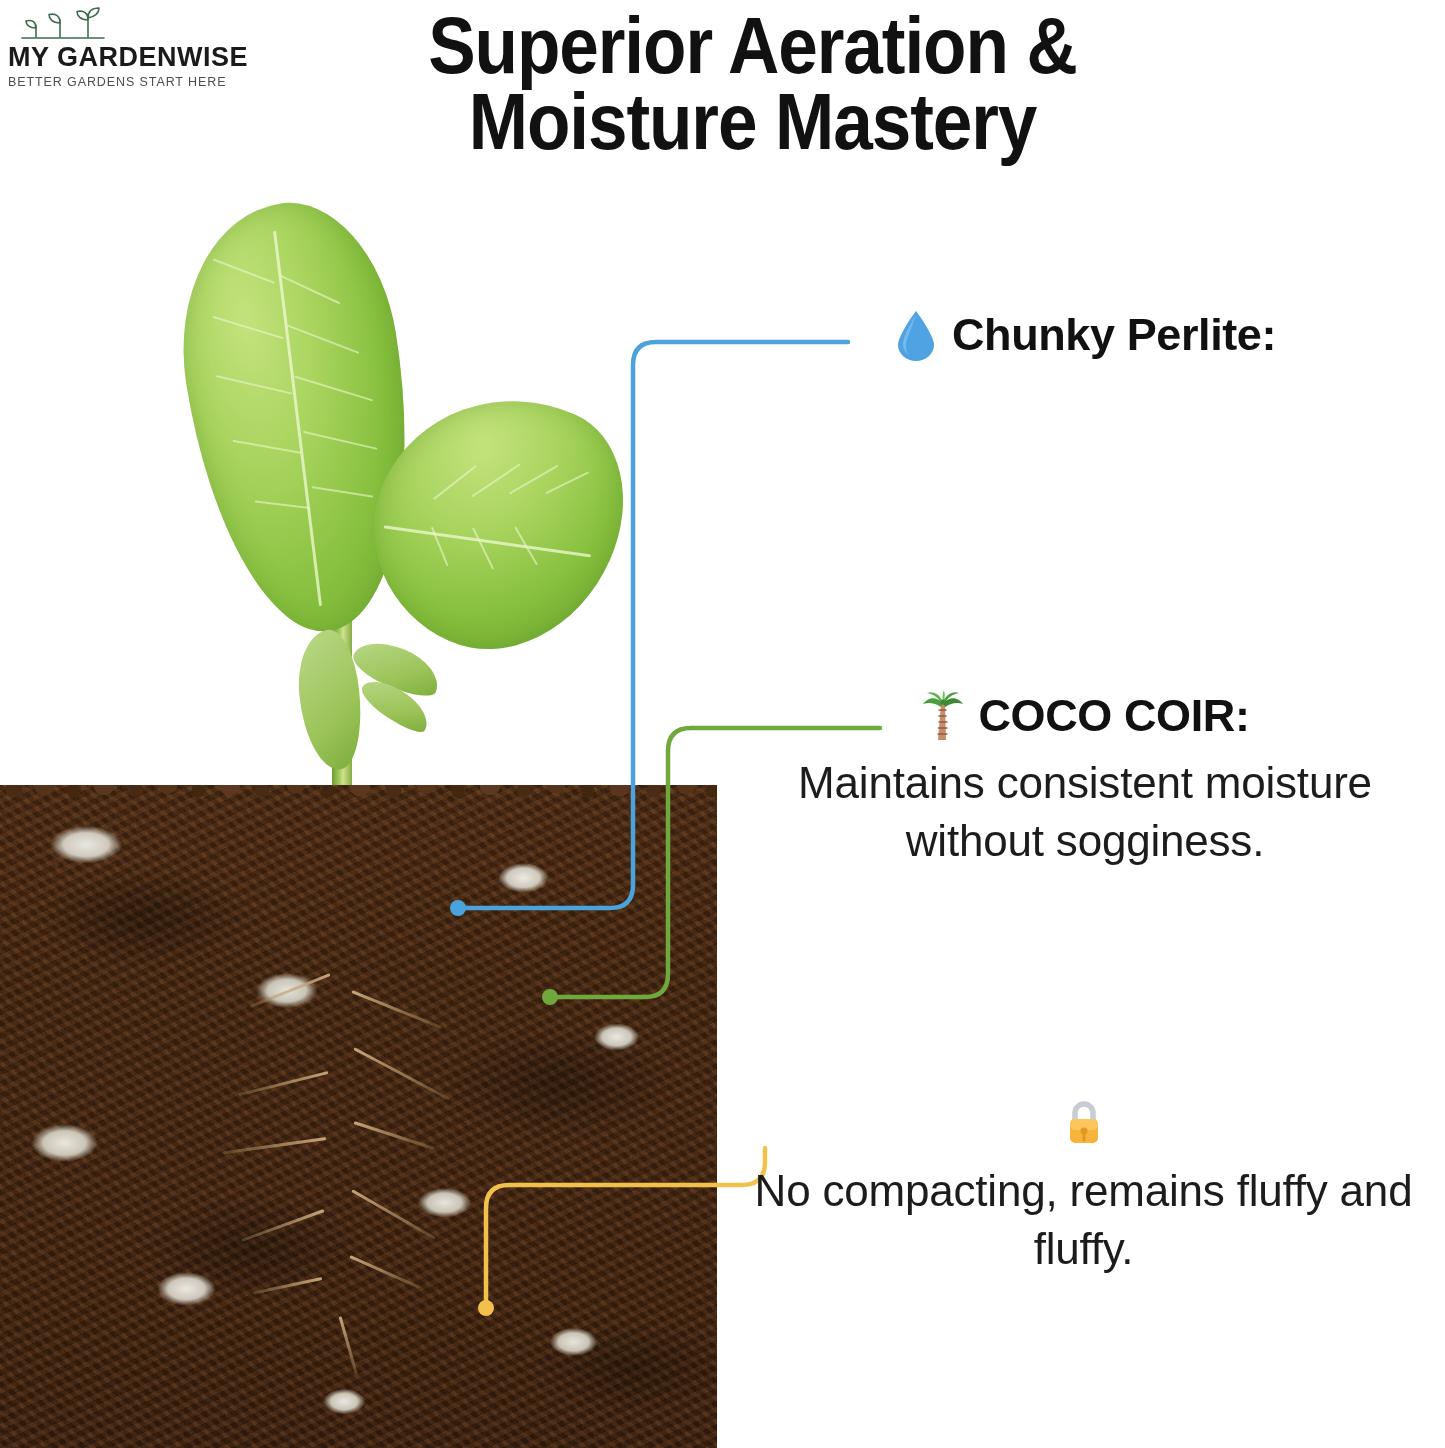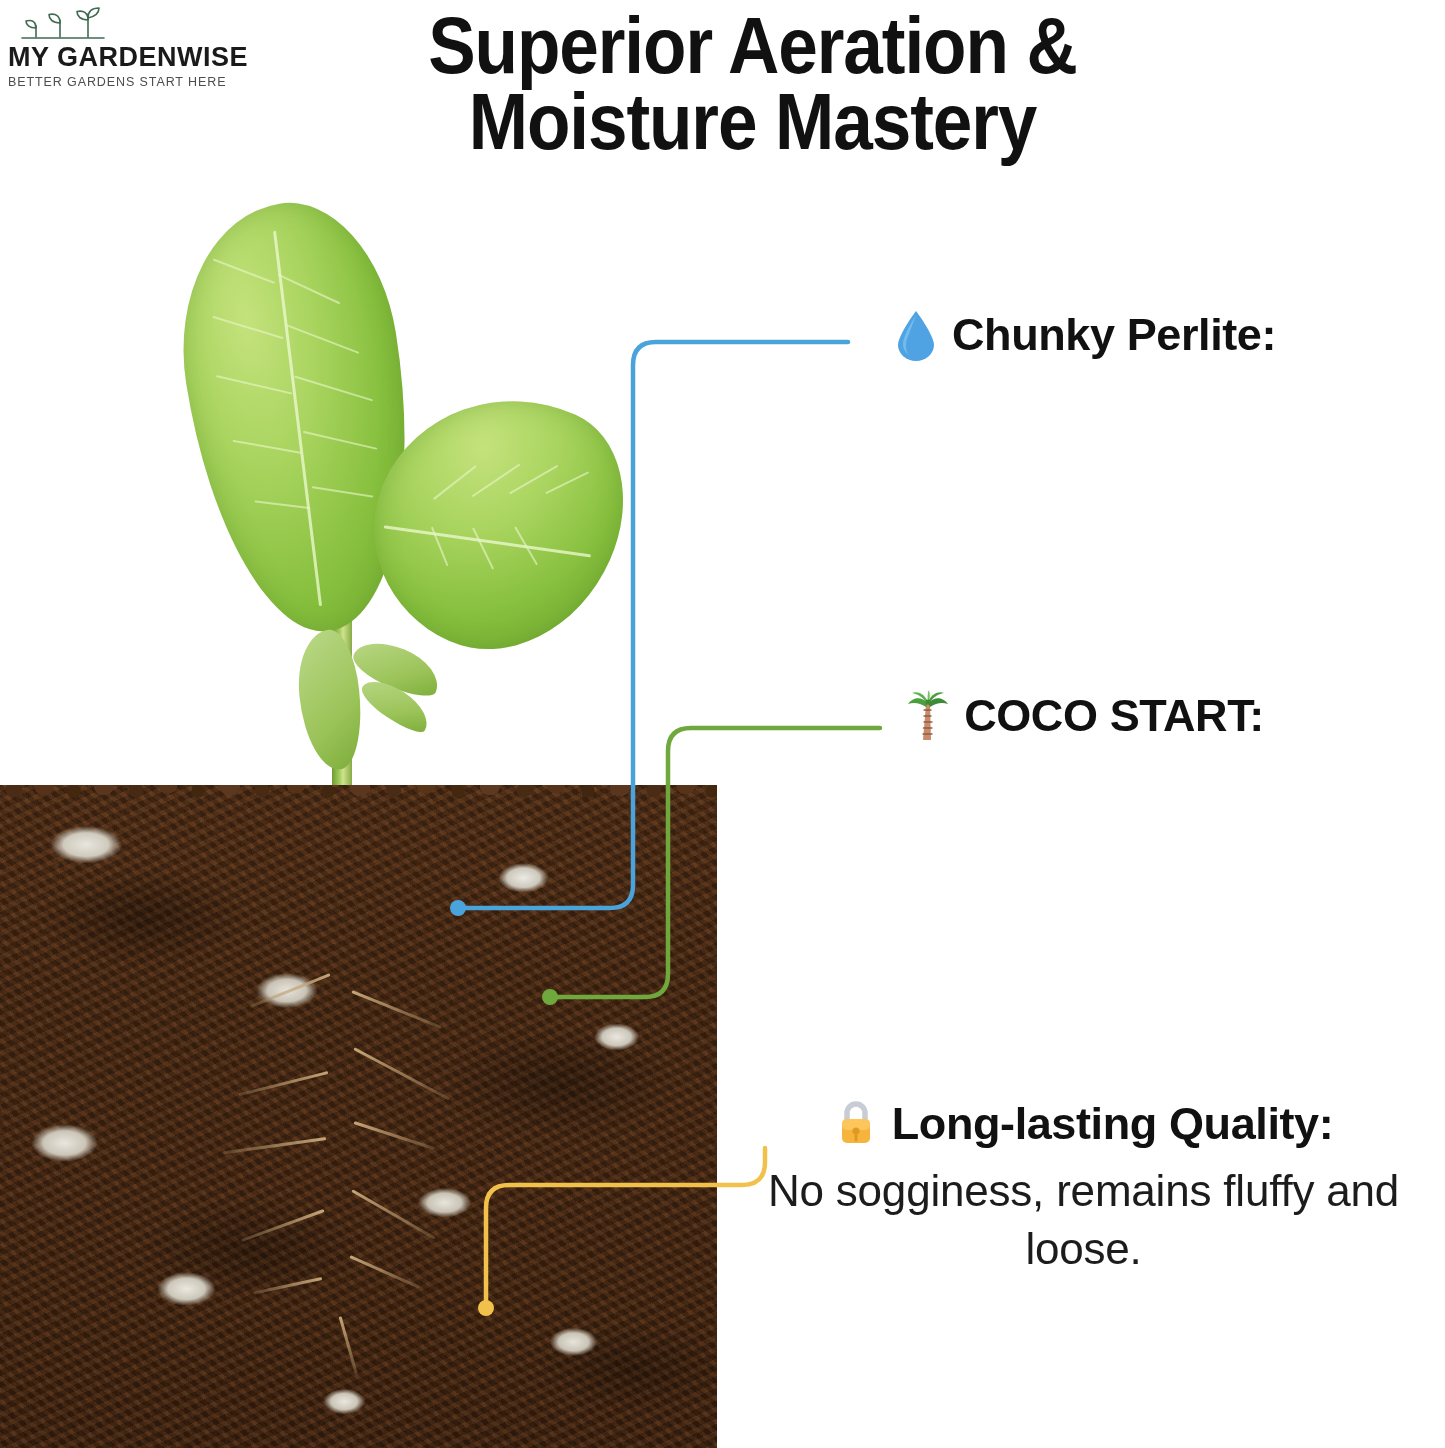--- a/index.html
+++ b/index.html
@@ -326,31 +326,31 @@
             <path d="M17.5 38 H26"></path>
             <path d="M17 44 H26"></path>
         </g>
         <path d="M22 13 C14 5 6 8 2 14 c6 -2 12 -1 18 3 Z" fill="#4C9E3F"></path>
         <path d="M22 13 C30 5 38 8 42 14 c-6 -2 -12 -1 -18 3 Z" fill="#3E8A36"></path>
         <path d="M22 12 C18 3 11 1 6 3 c6 1 11 4 14 10 Z" fill="#5CB24A"></path>
         <path d="M22 12 C26 3 33 1 38 3 c-6 1 -11 4 -14 10 Z" fill="#4C9E3F"></path>
         <path d="M22 12 C21 5 22 2 23 0 c1 4 1 8 0 12 Z" fill="#6BC255"></path>
         <circle cx="22" cy="12" r="2.6" fill="#3E8A36"></circle>
       </svg>
-      <span class="callout-title">COCO START:</span>
-    </div>
+      <span class="callout-title">COCO COIR:</span>
+    </div>
+    <div class="callout-body">Maintains consistent moisture without sogginess.</div>
   </div>
 
   <div class="callout" id="c3">
     <div class="callout-head">
       <svg class="callout-emoji" viewBox="0 0 44 52">
         <path d="M13 22 V15 a9 9 0 0 1 18 0 V22" fill="none" stroke="#C8CCD4" stroke-width="5.5" stroke-linecap="round"></path>
         <rect x="8" y="21" width="28" height="24" rx="5" fill="#F7B43C"></rect>
         <rect x="8" y="21" width="28" height="11" rx="5" fill="#FCC65C"></rect>
         <circle cx="22" cy="33" r="3.6" fill="#E09A22"></circle>
         <path d="M22 34 v8" stroke="#E09A22" stroke-width="3" stroke-linecap="round"></path>
       </svg>
-      <span class="callout-title">Long-lasting Quality:</span>
-    </div>
-    <div class="callout-body">No sogginess, remains fluffy and loose.</div>
+    </div>
+    <div class="callout-body">No compacting, remains fluffy and fluffy.</div>
   </div>
 
 </div>
 
 </body></html>

